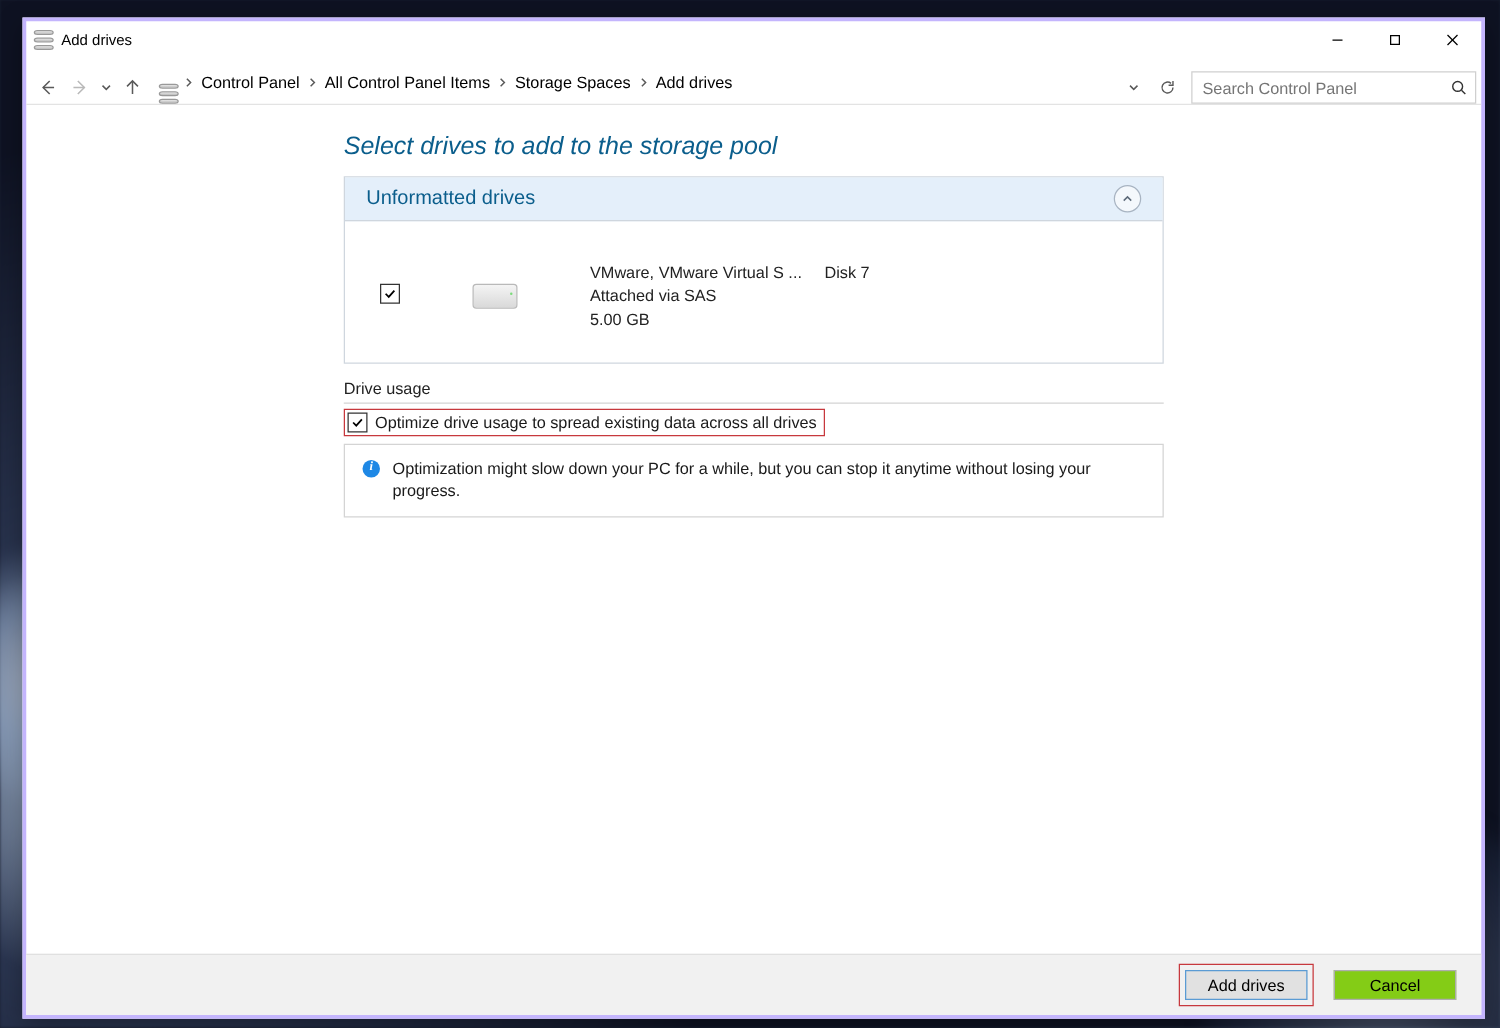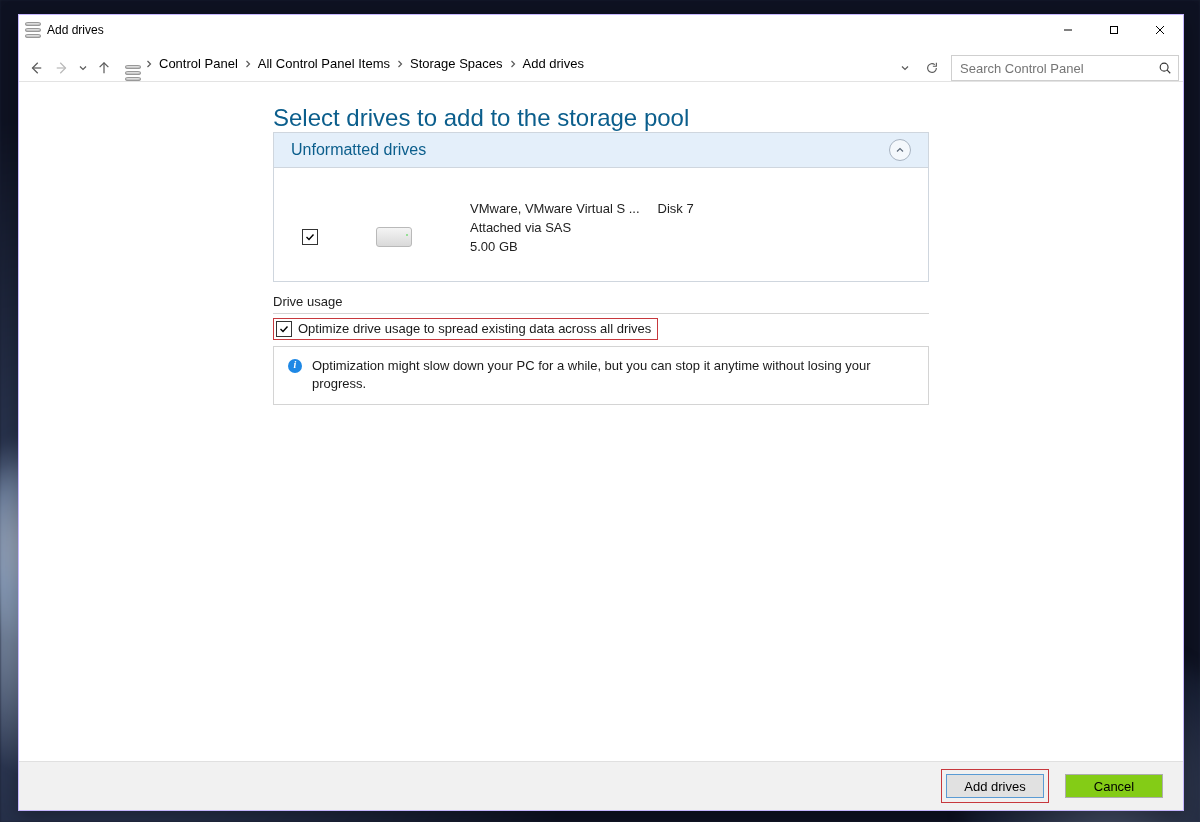--- a/index.html
+++ b/index.html
@@ -25,21 +25,21 @@
     opacity:.5;filter:blur(6px);
   }
   .backdrop::after{
     width:300px;height:300px;right:-60px;bottom:-120px;
     background:radial-gradient(circle,#a0b4d2 0%,#2c3a58 60%,transparent 80%);
     opacity:.4;filter:blur(8px);
   }
 
   .window{
     position:absolute;left:18px;top:14px;width:1164px;height:795px;
-    background:#fff;border:1px solid #c4b5fd;
+    background:#fff;border:3px solid #c4b5fd;
     display:flex;flex-direction:column;
     box-shadow:0 6px 20px rgba(0,0,0,.35);
   }
 
   
   .titlebar{
     height:30px;display:flex;align-items:center;
     padding-left:6px;border-bottom:0;
   }
   .titlebar .app-icon{
@@ -89,41 +89,41 @@
   .search .mag{width:14px;height:14px;color:#333;}
 
   
   .content{
     flex:1;overflow:auto;padding:22px 0 0 0;
   }
   .inner{
     margin:0 auto;width:656px;
   }
   h1.page-title{
-    font-size:24px;font-weight:400;color:#0b5e8c;margin:0 0 0 0;
+    font-size:20px;font-weight:400;color:#0b5e8c;margin:0 0 12px 0;font-style:italic;
   }
 
   .section{
     border:1px solid #cfd6de;
   }
   .section-header{
     height:34px;background:#e4effa;
     display:flex;align-items:center;padding:0 17px;
     color:#0b5e8c;font-size:16px;
     border-bottom:1px solid #cfd6de;
   }
   .section-header .collapse{
     margin-left:auto;width:20px;height:20px;border-radius:50%;
     border:1px solid #a8b4c2;display:flex;align-items:center;justify-content:center;
     color:#5e6b7a;background:#f4f8fc;
   }
   .section-header .collapse svg{width:10px;height:10px;}
 
   .drive-row{
-    display:flex;align-items:center;padding:32px 16px 24px 28px;gap:44px;
+    display:flex;align-items:flex-start;padding:32px 16px 24px 28px;gap:44px;
   }
   .chk{
     width:14px;height:14px;border:1px solid #333;margin-right:14px;margin-top:18px;
     display:flex;align-items:center;justify-content:center;
   }
   .chk svg{width:10px;height:10px;}
   .drive-icon{
     width:34px;height:18px;margin-right:14px;margin-top:18px;
     background:linear-gradient(#f4f4f4,#d9d9d9);
     border:1px solid #b9b9b9;border-radius:3px;position:relative;

